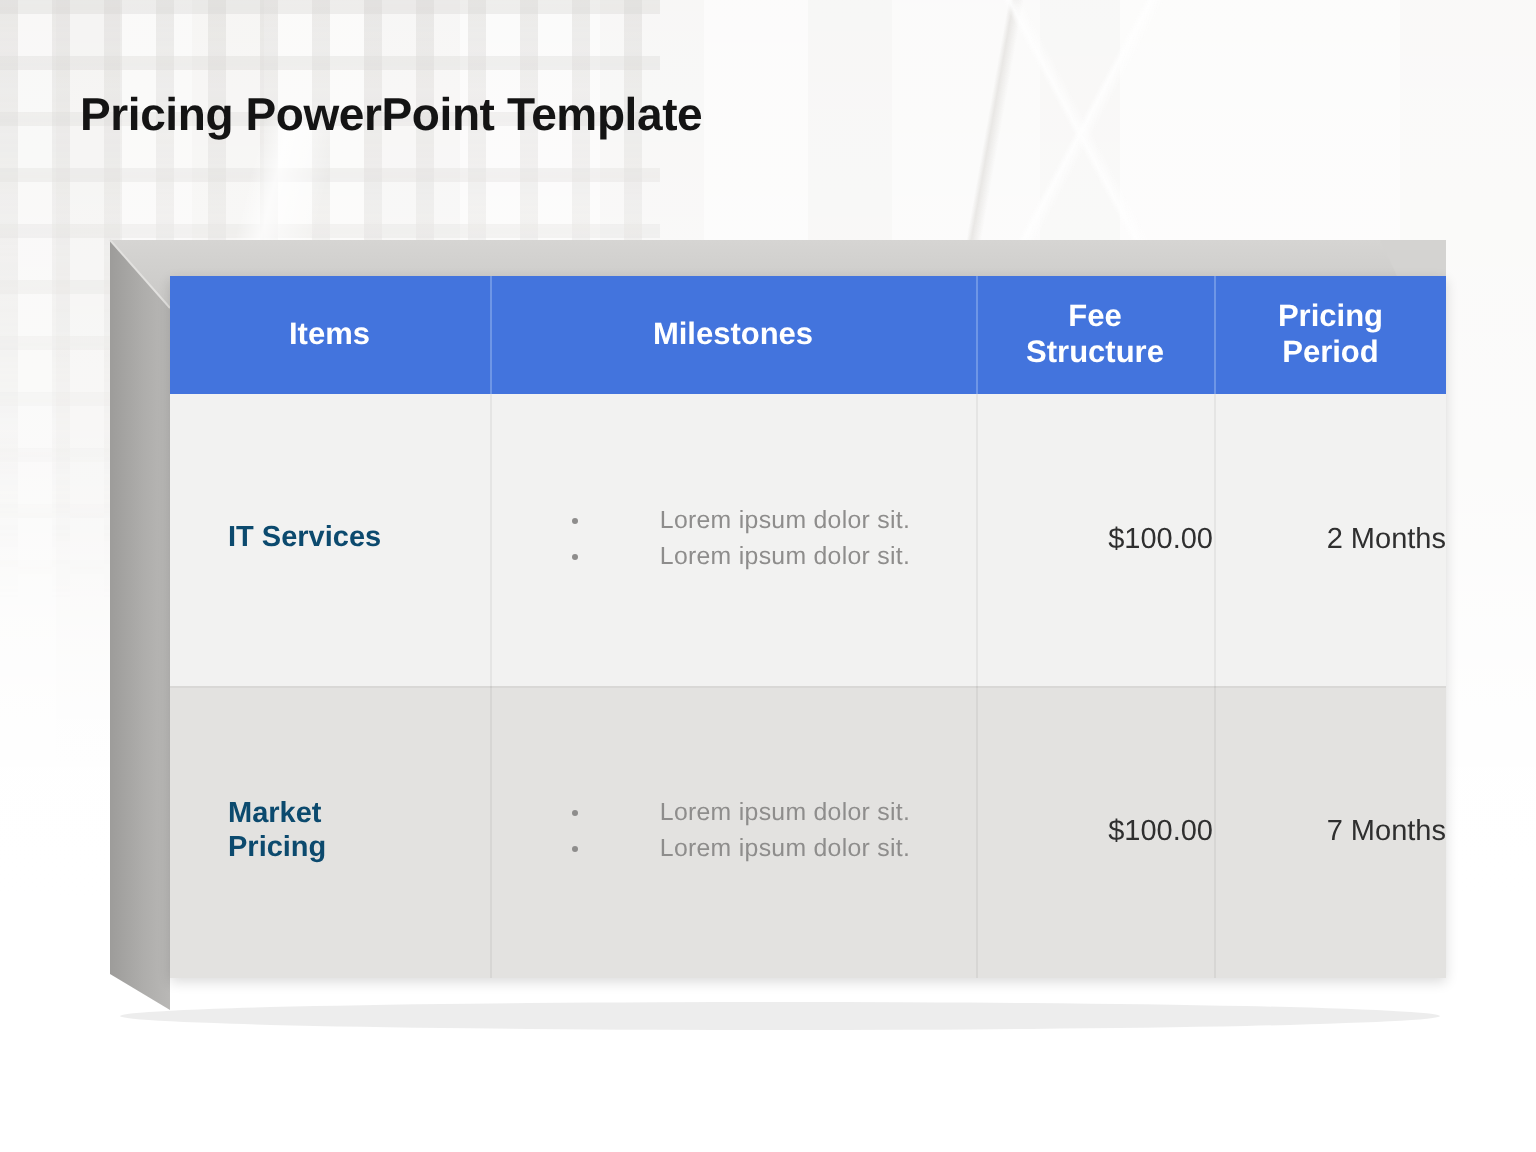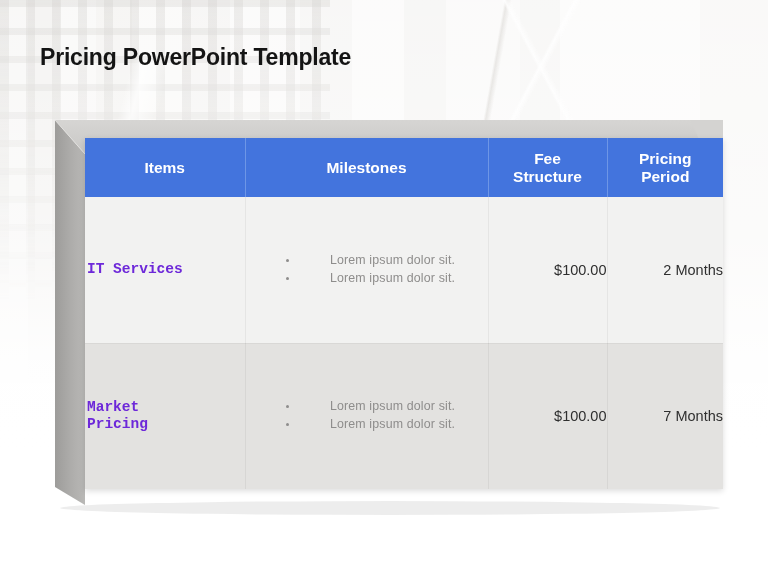--- a/index.html
+++ b/index.html
@@ -158,26 +158,25 @@
     border-right: 1px solid rgba(0,0,0,0.05);
     border-bottom: 1px solid rgba(0,0,0,0.045);
   }
   table.pricing tbody td:last-child { border-right: none; }
   table.pricing tbody tr:last-child td { border-bottom: none; }
 
   tbody tr.row-light td { background: #f2f2f1; }
   tbody tr.row-dark  td { background: #e3e2e0; }
 
   .cell-item {
-    padding-left: 2px;
+    padding-left: 29px;
     font-size: 14.5px;
     font-weight: bold;
-    color: #6d28d9;
+    color: #0c4a6e;
     line-height: 1.22;
-    font-family: Liberation Mono, monospace;
   }
 
   .cell-milestones { padding-left: 38px; text-align: center; }
   .ms-list { list-style: none; }
   .ms-list li {
     position: relative;
     font-size: 12.4px;
     color: #8e8d8c;
     line-height: 1.45;
     padding-left: 14px;

